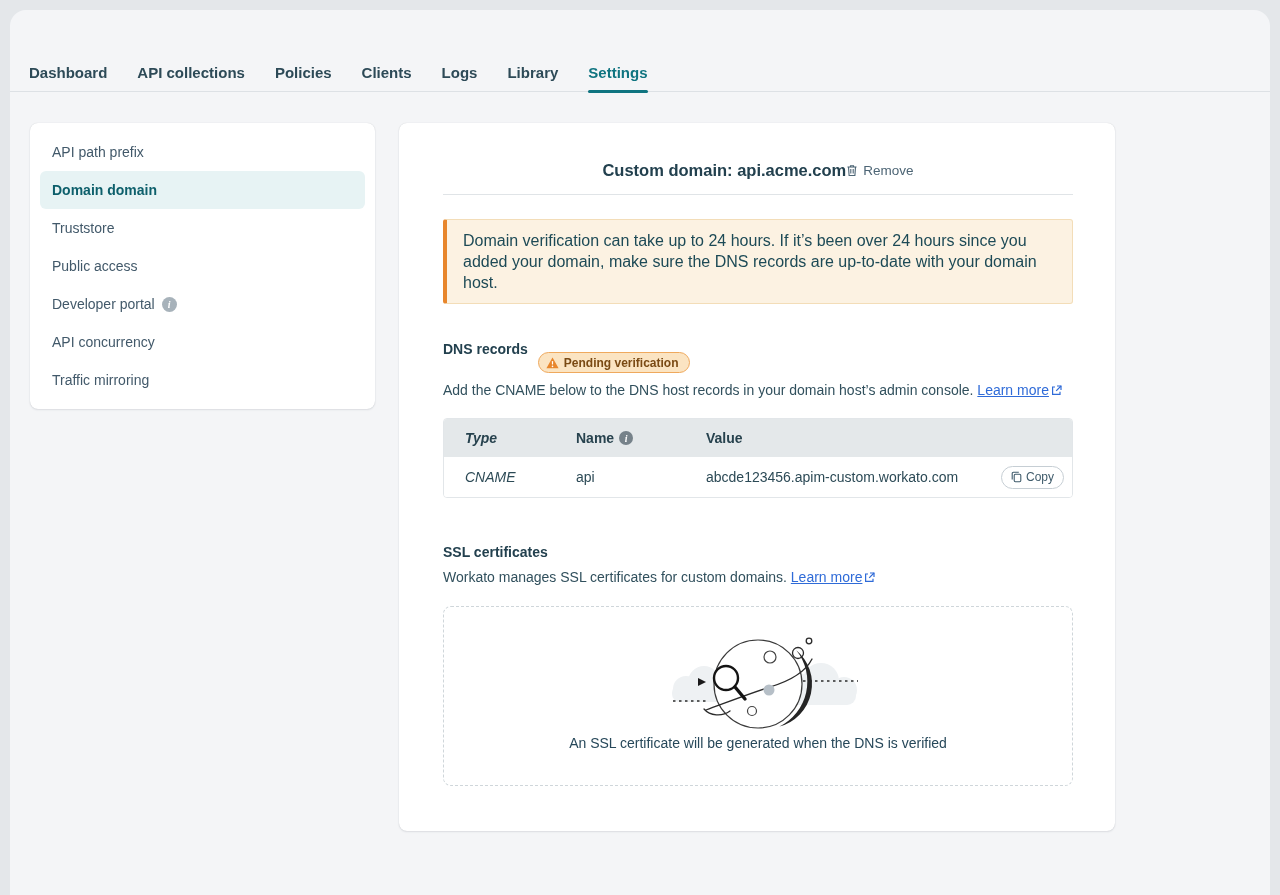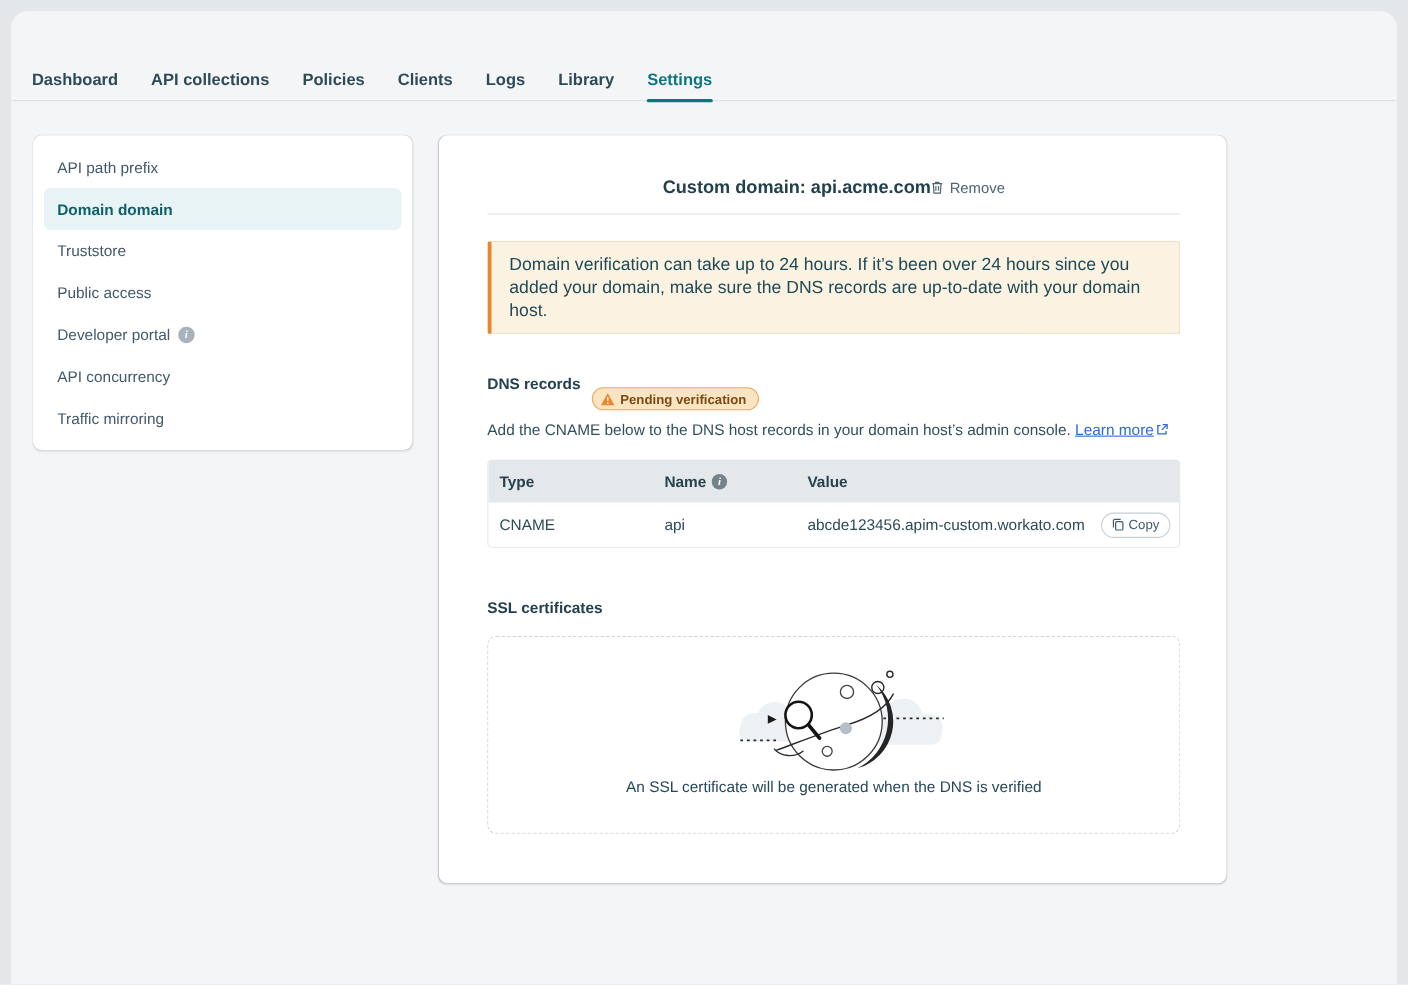--- a/index.html
+++ b/index.html
@@ -51,21 +51,21 @@
            background:#fbe4c2; border:1px solid #efa95d; border-radius:11px;
            font-size:12px; font-weight:600; color:#7a4a14;margin-top:28px; }
   .desc { margin-top:7px; font-size:14px; line-height:20px; color:#31505d; }
   .link { color:#2f6bd8; text-decoration:underline; cursor:pointer; }
   .ext { display:inline-block; vertical-align:-1px; margin-left:2px; }
 
   
   .dns-table { margin-top:17px; border:1px solid #e2e6e9; border-radius:4px; overflow:hidden; font-size:14px; }
   .t-head { display:flex; align-items:center; height:38px; background:#e4e8ea; font-weight:700; color:#27424e; }
   .t-row  { display:flex; align-items:center; height:40px; background:#fff; color:#2c4a56; }
-  .c-type { width:160px; padding-left:10px; }
+  .c-type { width:132px; padding-left:21px;font-style:italic; }
   .c-name { width:130px; display:flex; align-items:center; gap:5px; }
   .c-value{ flex:1; display:flex; align-items:center; justify-content:space-between; padding-right:8px; }
   .copy-btn { display:inline-flex; align-items:center; gap:4px; height:23px; padding:0 9px; margin-left:8px;
               background:#fff; border:1px solid #c6ced4; border-radius:12px; cursor:pointer;
               font-family:inherit; font-size:12px; color:#3f5b6b; white-space:nowrap; }
 
   
   .ssl { margin-top:46px; }
   .dotted-box { margin-top:18px; height:180px; border:1px dashed #cfd6da; border-radius:8px;
                 display:flex; flex-direction:column; align-items:center; padding-top:22px; }
@@ -180,20 +180,30 @@
                   </g>
                 </svg>
                 <span>Copy</span>
               </button>
             </span>
           </div>
         </div>
 
         <div class="ssl">
           <div class="section-heading">SSL certificates</div>
+          <p class="desc">
+            <span>Workato manages SSL certificates for custom domains.</span>
+            <a class="link"><span>Learn more</span></a><span class="ext"><svg width="11" height="11" viewBox="0 0 11 11">
+                  <g fill="none" stroke="#2f6bd8" stroke-width="1.2">
+                    <path d="M4 2H1.6v7.4H9V6.8"></path>
+                    <path d="M6 1h4v4"></path>
+                    <path d="M10 1L5.2 5.8"></path>
+                  </g>
+                </svg></span>
+          </p>
 
           <div class="dotted-box">
             <svg width="220" height="100" viewBox="0 0 220 100">
 
               <g fill="#eef1f3">
                 <circle cx="38" cy="60" r="13"></circle>
                   <circle cx="56" cy="53" r="16"></circle>
                   <circle cx="76" cy="60" r="12"></circle>
                 <rect x="24" y="56" width="62" height="17" rx="8"></rect>
                 <circle cx="150" cy="58" r="14"></circle>

